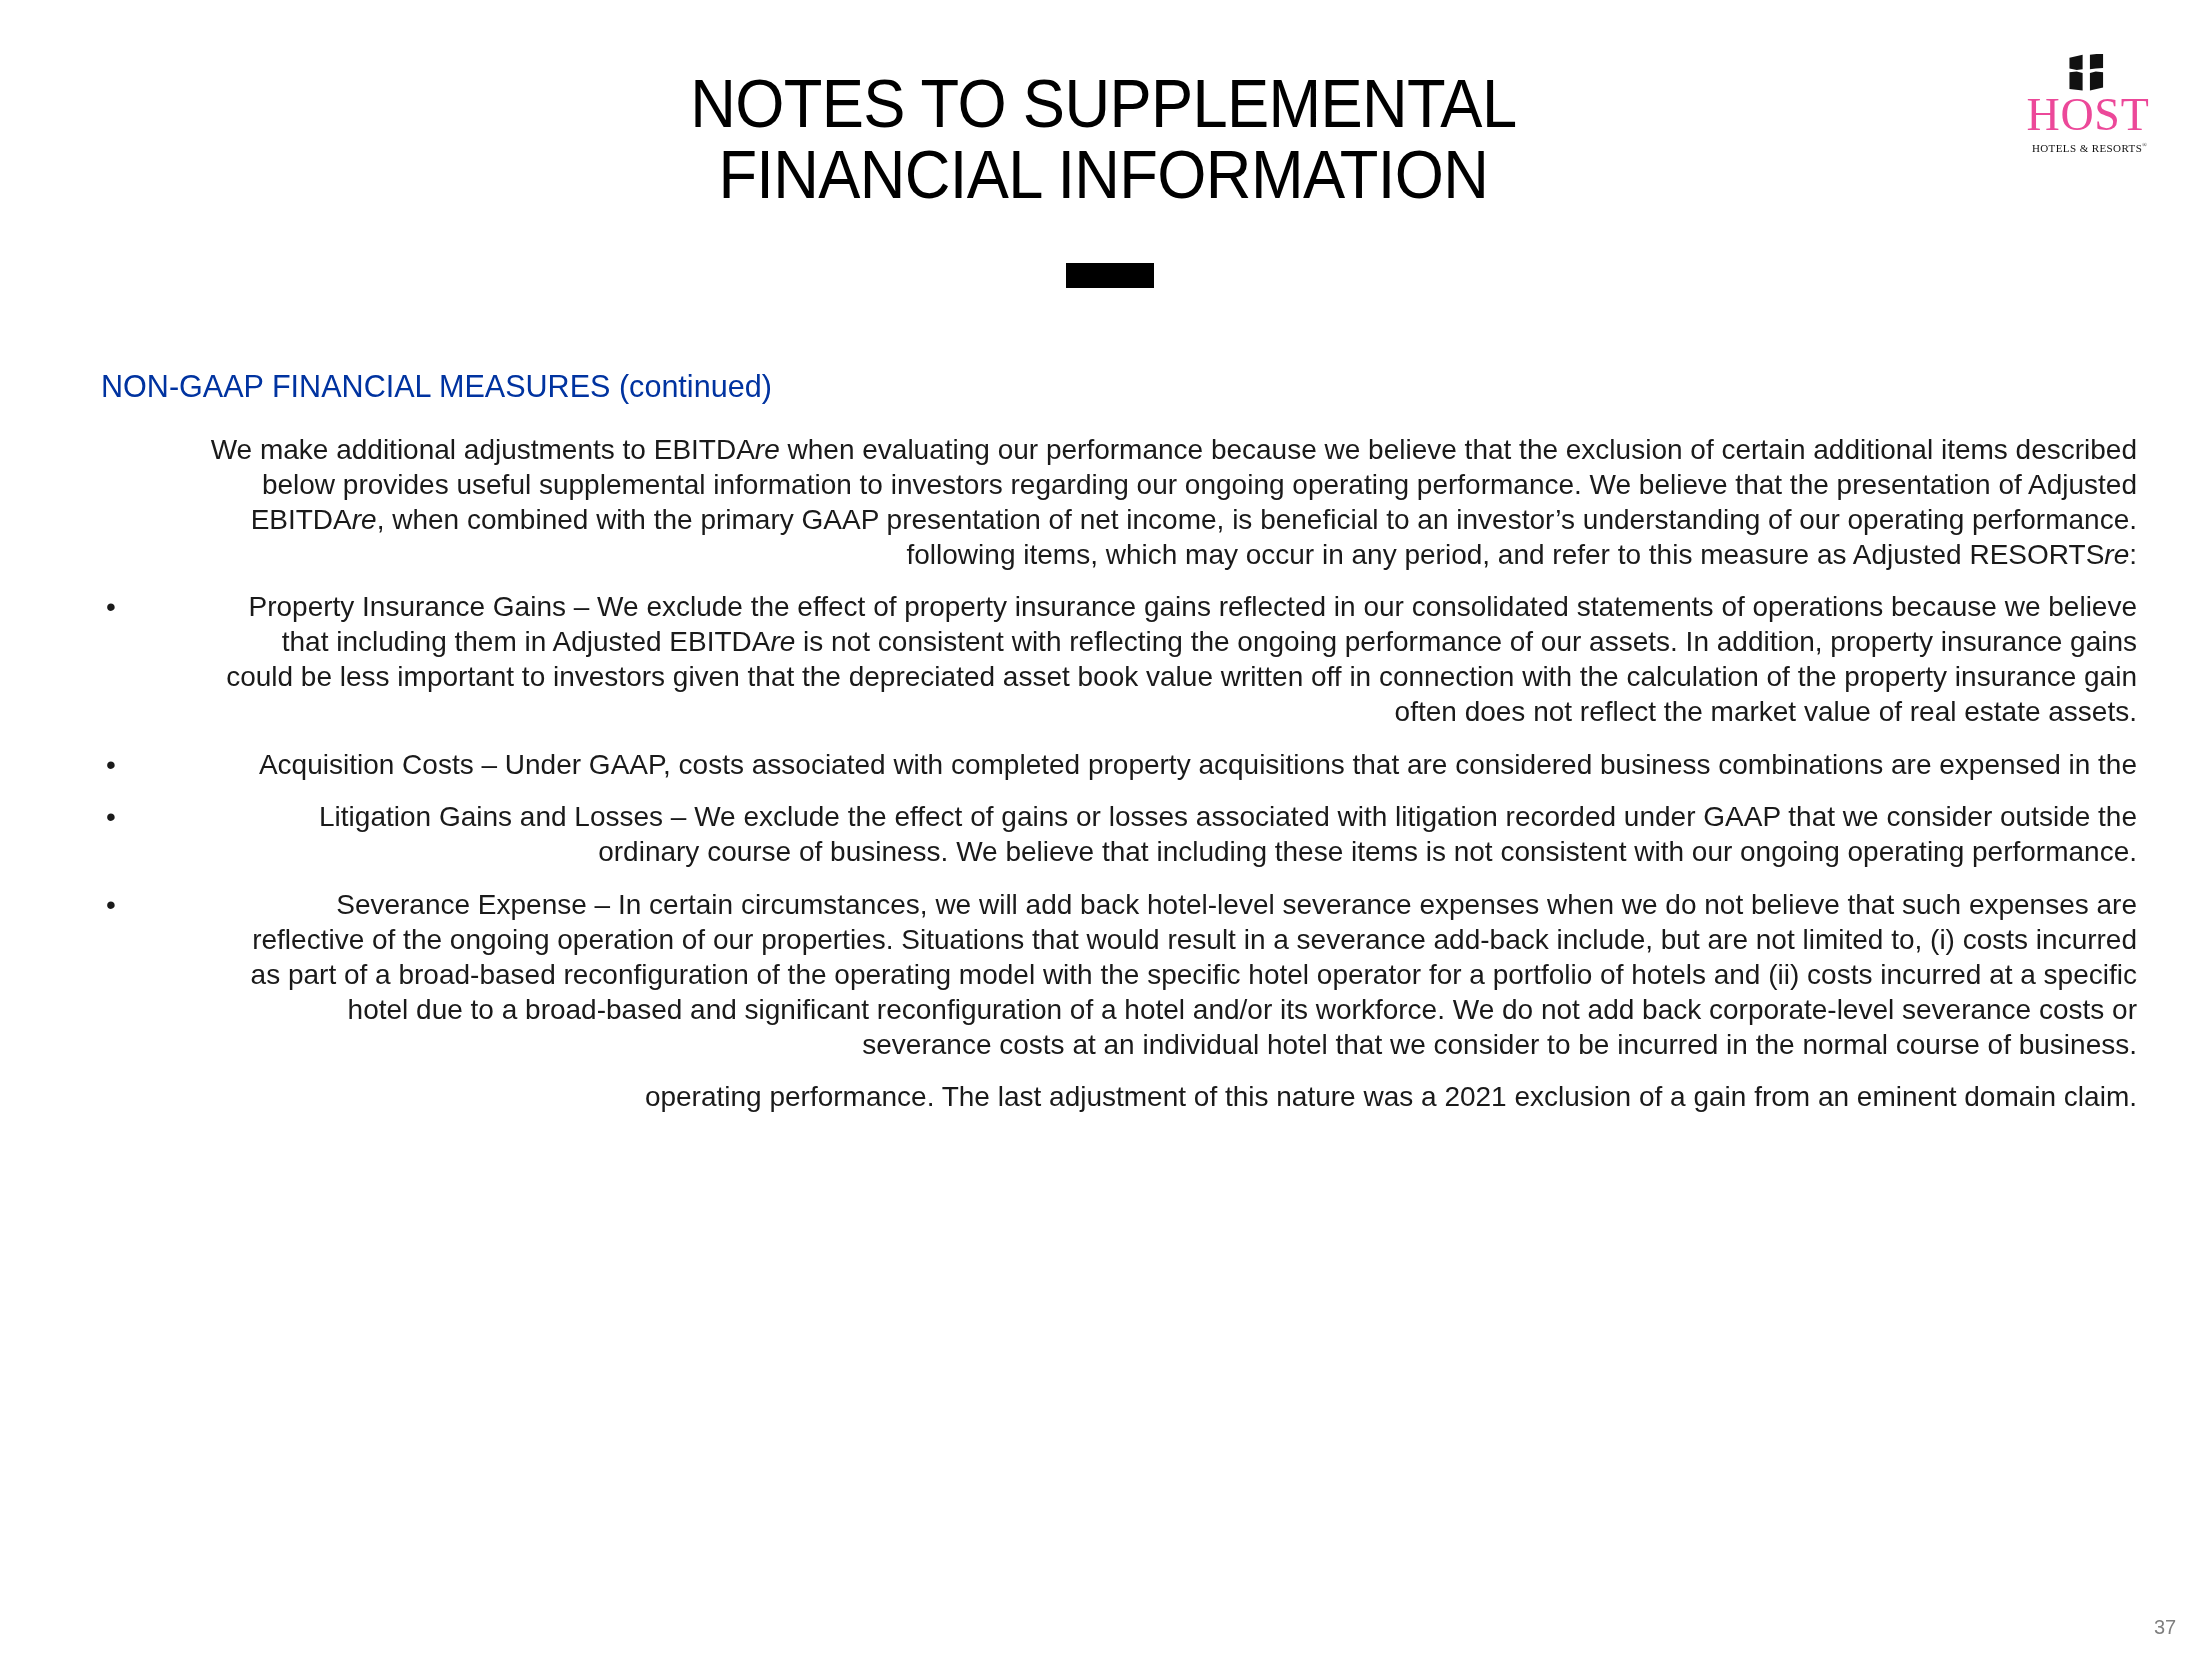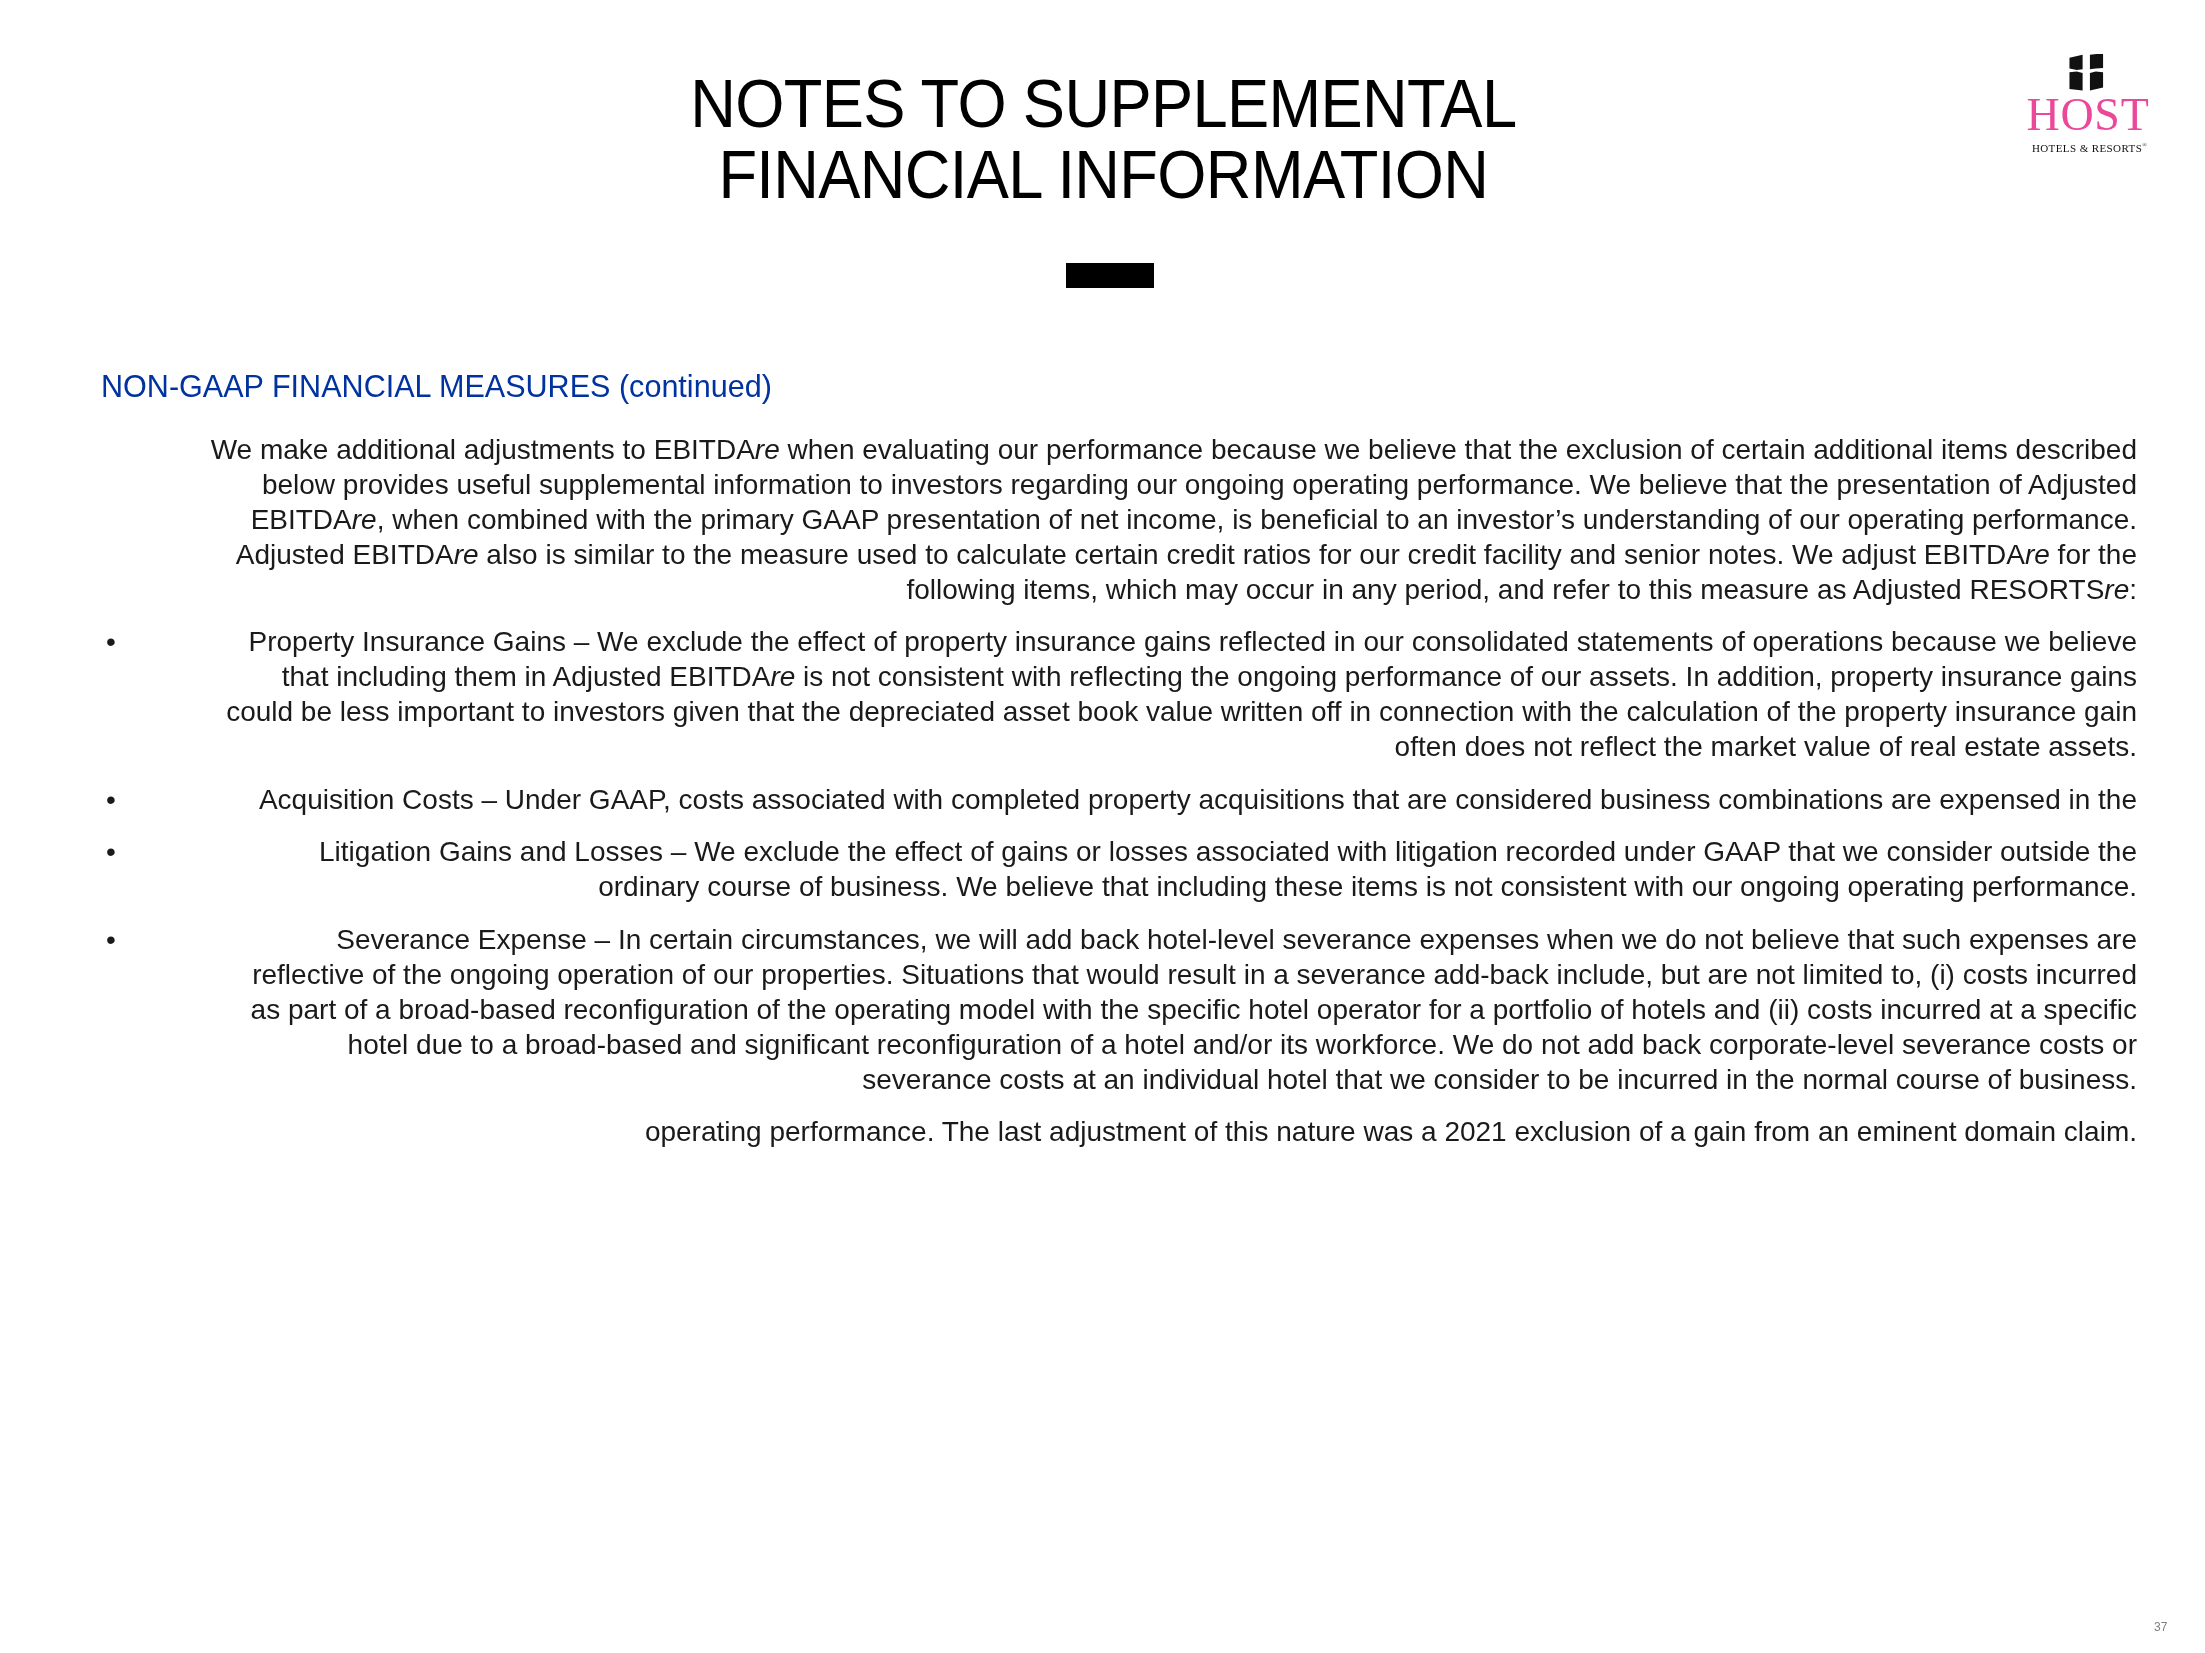--- a/index.html
+++ b/index.html
@@ -113,21 +113,21 @@
       top: 0;
       width: 14.7px;
     }
     .para-final { margin-top: 0; }
     .line { display: block; white-space: nowrap; }
     .line i { font-style: italic; }
     .page-number {
       position: absolute;
       left: 2154px;
       top: 1616px;
-      font-size: 12px;
+      font-size: 20px;
       line-height: 22px;
       color: #7f7f7f;
     }
   </style>
 </head>
 <body>
 
 <div class="title">
   <span>NOTES TO SUPPLEMENTAL</span>
   <span>FINANCIAL INFORMATION</span>
@@ -145,21 +145,20 @@
   <div class="logo-sub"><span>HOTELS &amp; RESORTS</span><sup>®</sup></div>
 </div>
 
 <div class="section-heading">NON-GAAP FINANCIAL MEASURES (continued)</div>
 
 <div class="content">
   <p class="para-intro">
     <span class="line"><span>We make additional adjustments to EBITDA</span><i>re</i><span> when evaluating our performance because we believe that the exclusion of certain additional items described</span></span>
     <span class="line"><span>below provides useful supplemental information to investors regarding our ongoing operating performance. We believe that the presentation of Adjusted</span></span>
     <span class="line"><span>EBITDA</span><i>re</i><span>, when combined with the primary GAAP presentation of net income, is beneficial to an investor’s understanding of our operating performance.</span></span>
-    <span class="line"><span>Adjusted EBITDA</span><i>re</i><span> also is similar to the measure used to calculate certain credit ratios for our credit facility and senior notes. We adjust EBITDA</span><i>re</i><span> for the</span></span>
     <span class="line"><span>following items, which may occur in any period, and refer to this measure as Adjusted RESORTS</span><i>re</i><span>:</span></span>
   </p>
 
   <ul class="bullets">
     <li>
       <span class="bullet-glyph">•</span>
       <span class="line"><span>Property Insurance Gains – We exclude the effect of property insurance gains reflected in our consolidated statements of operations because we believe</span></span>
       <span class="line"><span>that including them in Adjusted EBITDA</span><i>re</i><span> is not consistent with reflecting the ongoing performance of our assets. In addition, property insurance gains</span></span>
       <span class="line"><span>could be less important to investors given that the depreciated asset book value written off in connection with the calculation of the property insurance gain</span></span>
       <span class="line"><span>often does not reflect the market value of real estate assets.</span></span>

